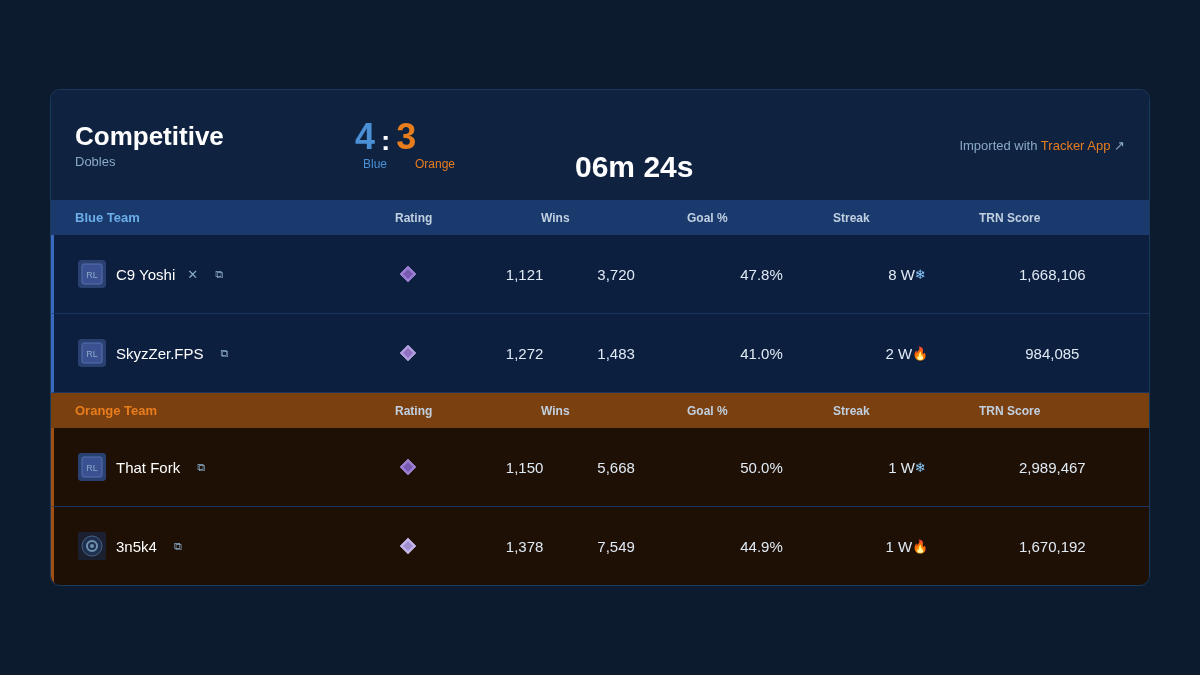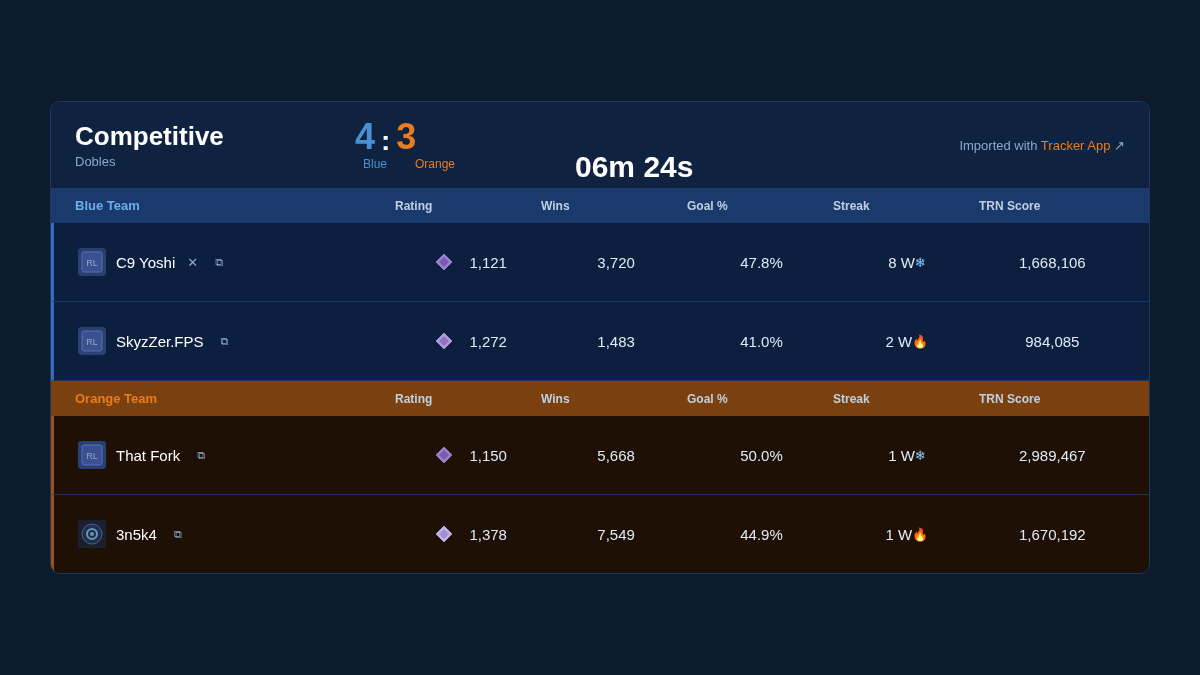--- a/index.html
+++ b/index.html
@@ -16,21 +16,21 @@
       background-color: #0f2240;
       border-radius: 10px;
       width: 1100px;
       padding: 0;
       overflow: hidden;
       border: 1px solid #1a3a5c;
     }
     .match-header {
       display: flex;
       align-items: center;
-      padding: 4px 24px;
+      padding: 16px 24px;
       background-color: #0f2240;
       gap: 0;
     }
     .match-type {
       flex: 0 0 280px;
     }
     .match-type-title {
       font-size: 26px;
       font-weight: 800;
       color: #ffffff;
@@ -194,21 +194,21 @@
     }
     .player-data-col {
       flex: 1;
       text-align: center;
       font-size: 15px;
       color: #e0eaf5;
     }
     .rating-wrapper {
       display: flex;
       align-items: center;
-      justify-content: center;
+      justify-content: space-between;
       gap: 15px;
     }
     .diamond-icon {
       width: 20px;
       height: 20px;
       display: inline-block;
     }
     .streak-wrapper {
       display: flex;
       align-items: center;

